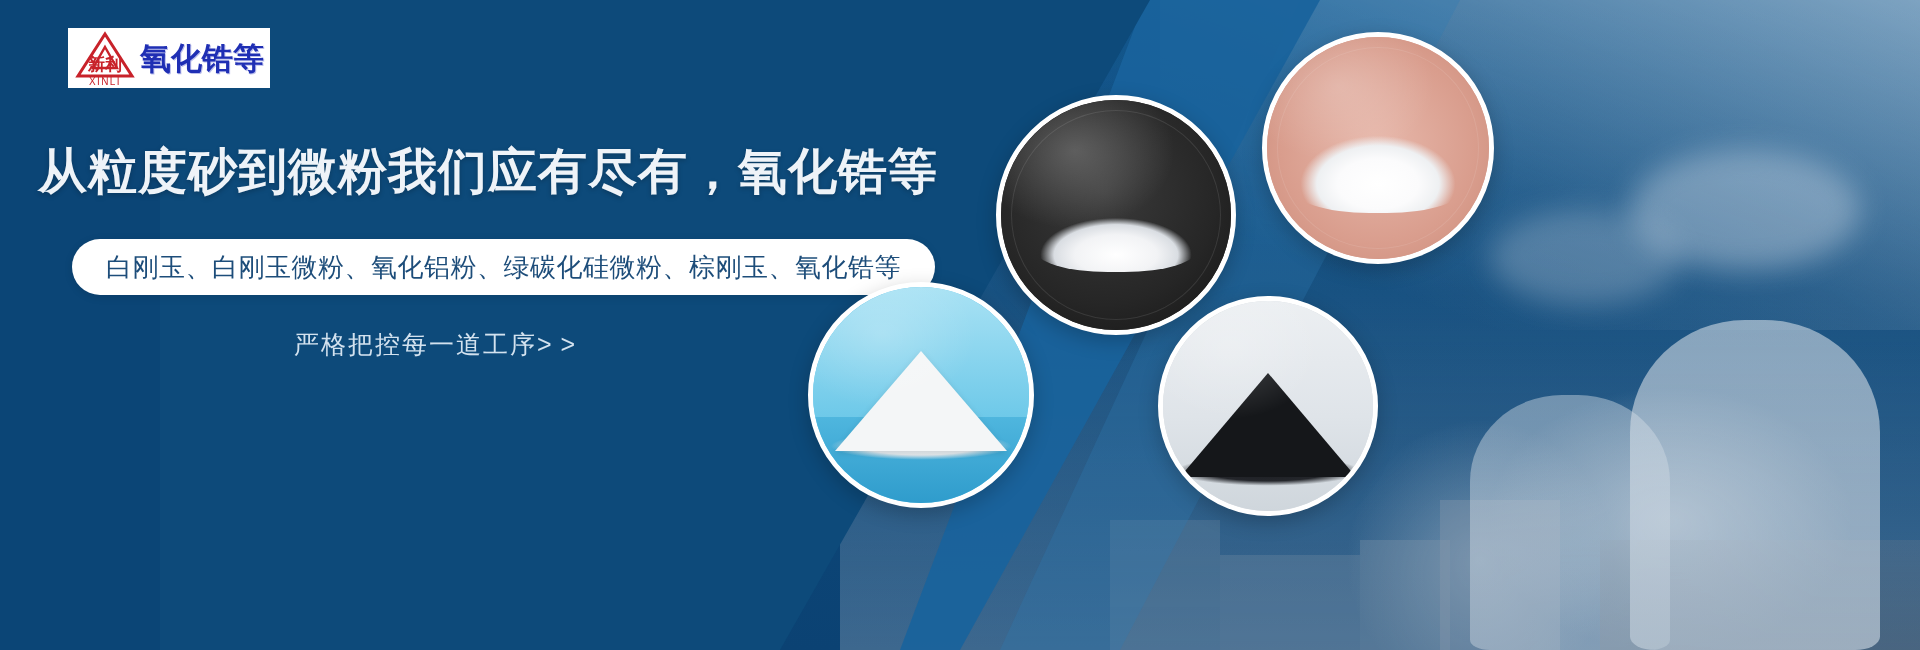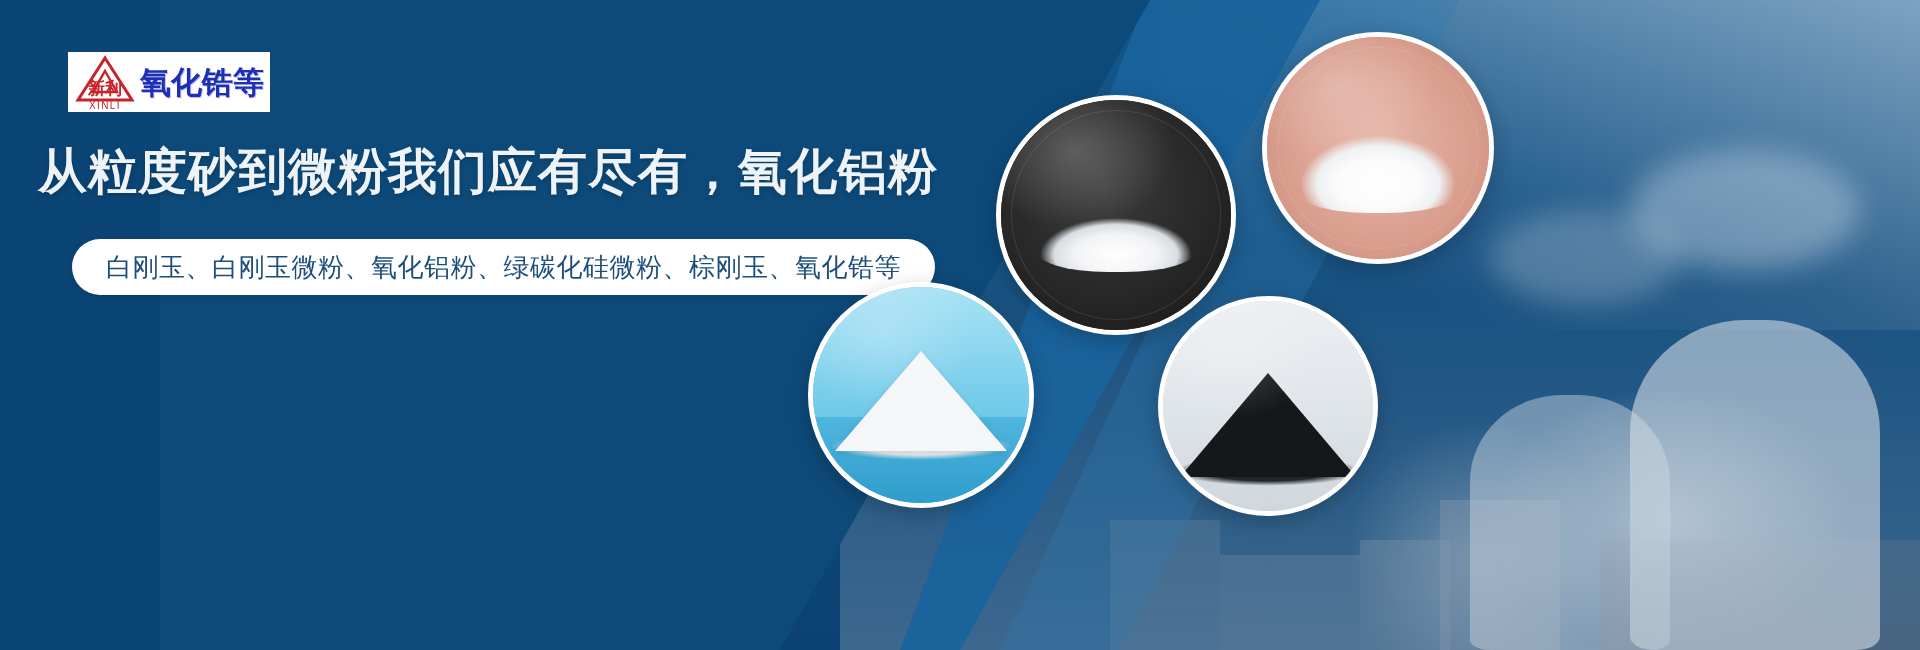--- a/index.html
+++ b/index.html
@@ -49,21 +49,21 @@
   .wedge-light{
     position:absolute;left:1000px;top:0;width:460px;height:650px;background:#2f7ab4;
     opacity:.30;
     clip-path:polygon(300px 0, 460px 0, 120px 650px, 0 650px);
   }
   .corner-dark{position:absolute;left:0;top:0;width:160px;height:650px;background:#0b4272;opacity:.55;}
 
   
   .logo-box{
     position:absolute;left:68px;top:28px;width:202px;height:60px;background:#ffffff;
-    display:flex;align-items:center;padding:0 6px;box-sizing:border-box;margin-top:24px;
+    display:flex;align-items:center;padding:0 6px;box-sizing:border-box;
   }
   .logo-mark{position:relative;width:62px;height:56px;flex:0 0 62px;}
   .logo-mark svg{display:block;}
   .logo-word{
     color:#1f2fb4;font-weight:bold;font-size:31px;letter-spacing:0px;
     margin-left:4px;line-height:1;white-space:nowrap;
     text-shadow:1px 1px 0 rgba(60,70,200,.35);
   }
 
   
@@ -184,26 +184,29 @@
       <svg width="62" height="56" viewBox="0 0 62 56" xmlns="http://www.w3.org/2000/svg">
         <polygon points="31,4 58,46 4,46" fill="none" stroke="#c8222a" stroke-width="3"></polygon>
         <polygon points="31,17 43,38 19,38" fill="none" stroke="#c8222a" stroke-width="2.4"></polygon>
         <text x="31" y="40" font-family="'DejaVu Sans',sans-serif" font-size="17" font-weight="bold" fill="#c8222a" text-anchor="middle">新利</text>
         <text x="31" y="55" font-family="'Liberation Sans',sans-serif" font-size="10" letter-spacing="1.4" fill="#c8222a" text-anchor="middle">XINLI</text>
       </svg>
     </div>
     <div class="logo-word">氧化锆等</div>
   </div>
 
-  <div class="headline">从粒度砂到微粉我们应有尽有，氧化铝粉</div>
+  <div class="headline">从粒度砂到微粉我们应有尽有，氧化锆等</div>
 
   <div class="pill">
     <span class="pill-text">白刚玉、白刚玉微粉、氧化铝粉、绿碳化硅微粉、棕刚玉、氧化锆等</span>
   </div>
 
+  <div class="tagline">
+    <span>严格把控每一道工序</span><span class="arrows">&gt; &gt;</span>
+  </div>
 
   <div class="circle c-black">
     <div class="black-bg"></div>
     <div class="heap heap-white"></div>
     <div class="dish-ring"></div>
     <div class="dish-gloss"></div>
   </div>
 
   <div class="circle c-pink">
     <div class="pink-bg"></div>

